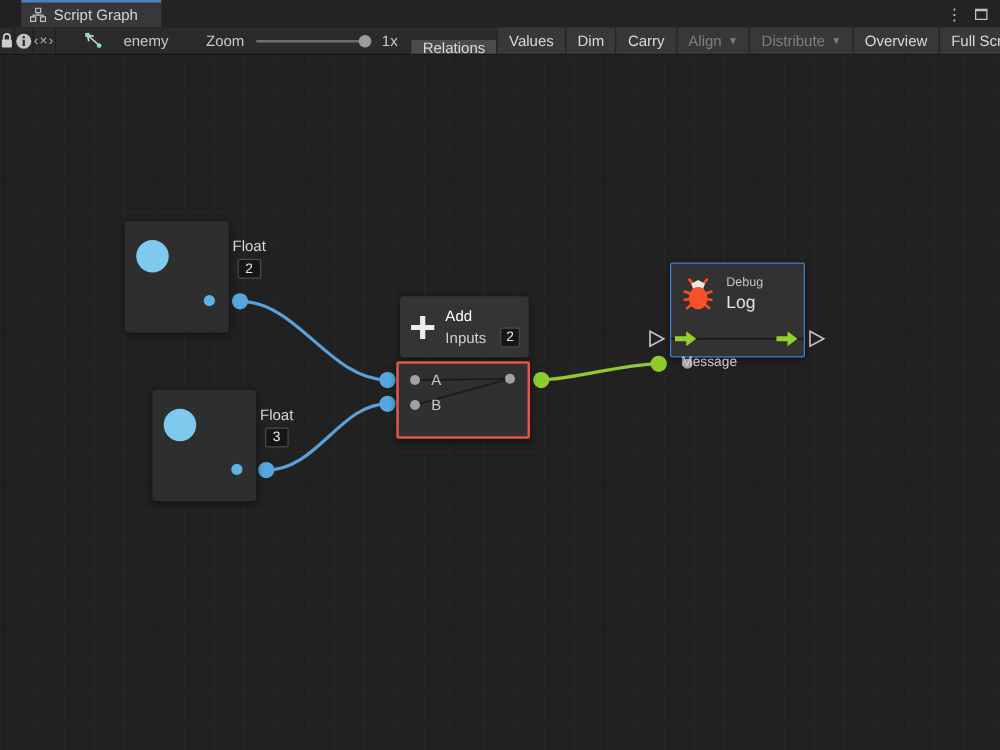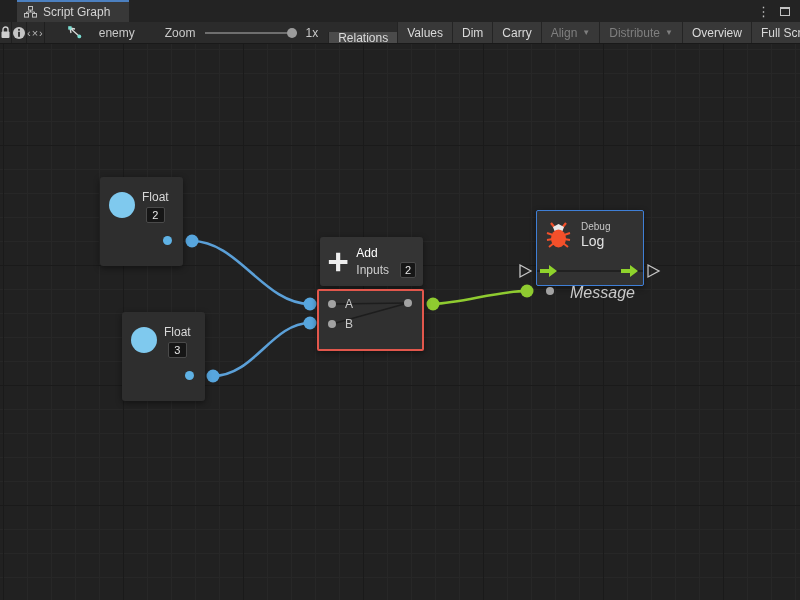--- a/index.html
+++ b/index.html
@@ -50,21 +50,21 @@
 
   .wires { position:absolute; top:0; left:0; width:800px; height:600px; z-index:5; pointer-events:none; }
 
   
   .node { position:absolute; background:#2e2e2e; border-radius:3px; z-index:10;
           box-shadow:0 2px 6px rgba(0,0,0,.45); color:#d8d8d8; }
   .valuefield { background:#161616; border:1px solid #4a4a4a; border-radius:2px; color:#e6e6e6;
                 font-size:11px; display:flex; align-items:center; justify-content:center; }
 
   .float-node { width:83px; height:89px; }
-  .float-head { display:flex; align-items:flex-start; padding:13px 6px 0 9px; }
+  .float-head { display:flex; align-items:flex-start; padding:13px 6px 0 9px;gap:44px; }
   .float-ball { width:26px; height:26px; border-radius:50%; background:#7fc9ee; flex:none; margin-top:2px; }
   .float-col { margin-left:7px; display:flex; flex-direction:column; align-items:center; }
   .float-title { font-size:12px; color:#d8d8d8; }
   .float-field { width:19px; height:16px; margin-top:3px; }
   .port-dot { position:absolute; border-radius:50%; }
   .dot-blue { background:#5fb2e5; width:9px; height:9px; }
   .dot-gray { background:#a2a2a2; width:8px; height:8px; }
 
   .add-head { left:320px; top:237px; width:103px; height:49px; background:#343434;
               display:flex; align-items:center; padding:0 7px; }
@@ -253,14 +253,14 @@
   <svg class="node-svg" width="106" height="106" viewBox="0 0 106 106">
     <path d="M0,60 H106" stroke="#1c1c1c" stroke-width="1.5"></path>
   </svg>
   <svg class="node-svg" style="left:3px; top:54px;" width="18" height="12" viewBox="0 0 18 12">
     <polygon points="0,4 9,4 9,0 17,6 9,12 9,8 0,8" fill="#8fd32c"></polygon>
   </svg>
   <svg class="node-svg" style="left:84px; top:54px;" width="18" height="12" viewBox="0 0 18 12">
     <polygon points="0,4 9,4 9,0 17,6 9,12 9,8 0,8" fill="#8fd32c"></polygon>
   </svg>
   <span class="port-dot dot-gray" style="left:9px; top:76px;"></span>
-  <span class="port-label" style="left:33px; top:73px; font-size:16px;font-style:italic;">Message</span>
+  <span class="port-label" style="left:8px; top:73px; font-size:11px;">Message</span>
 </div>
 
 </body></html>

